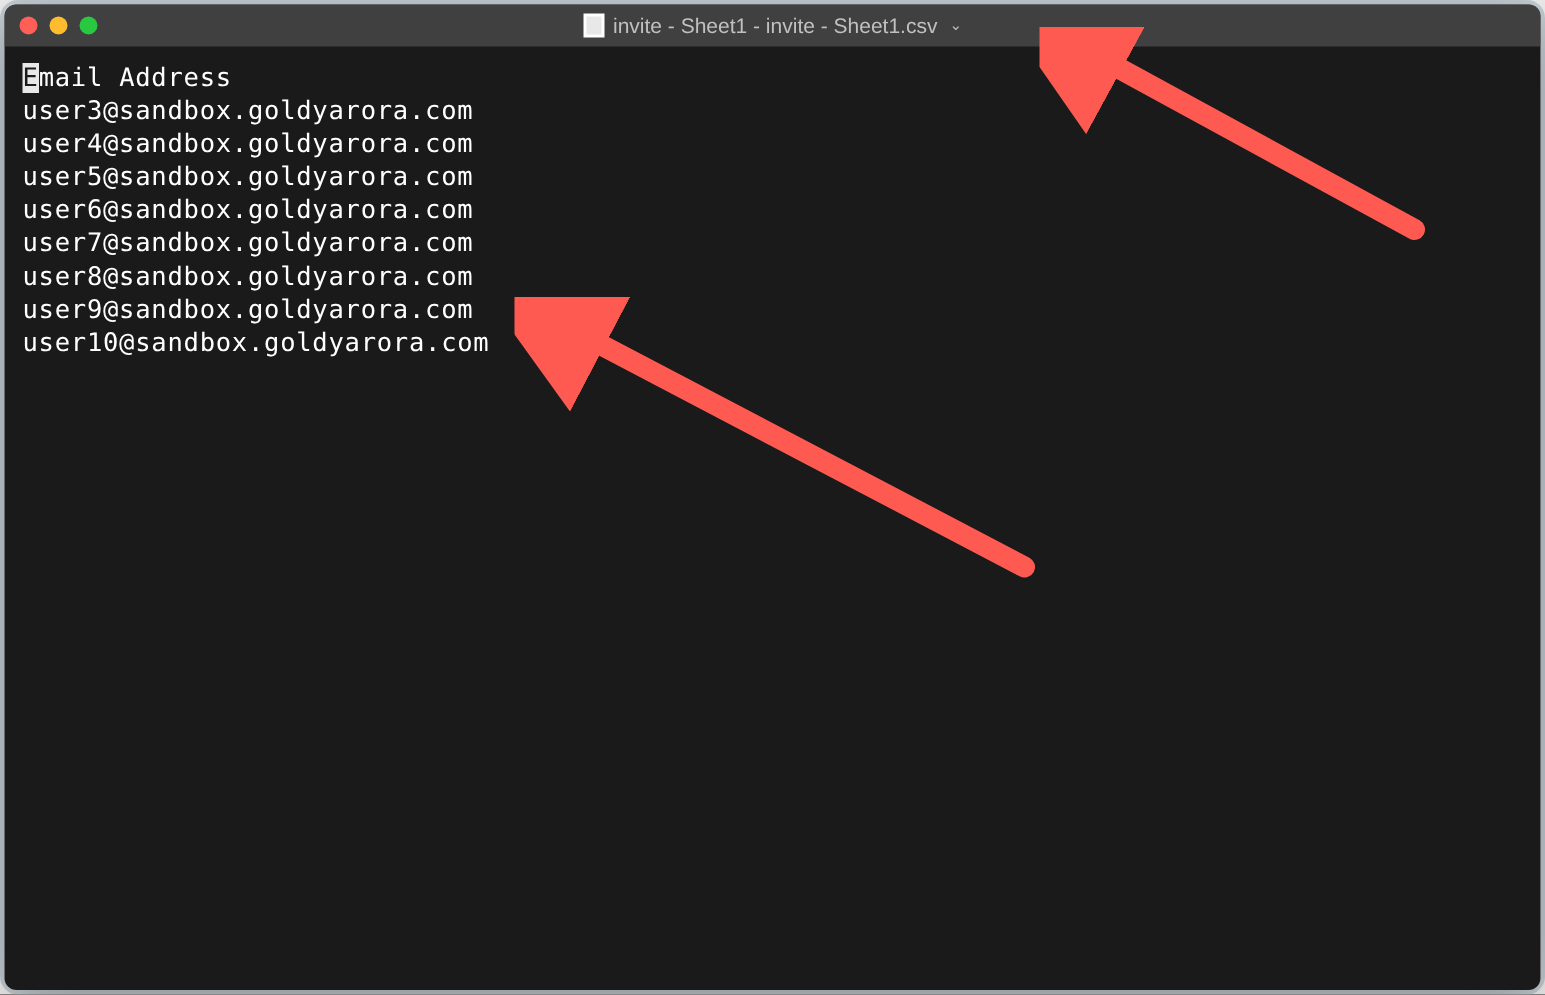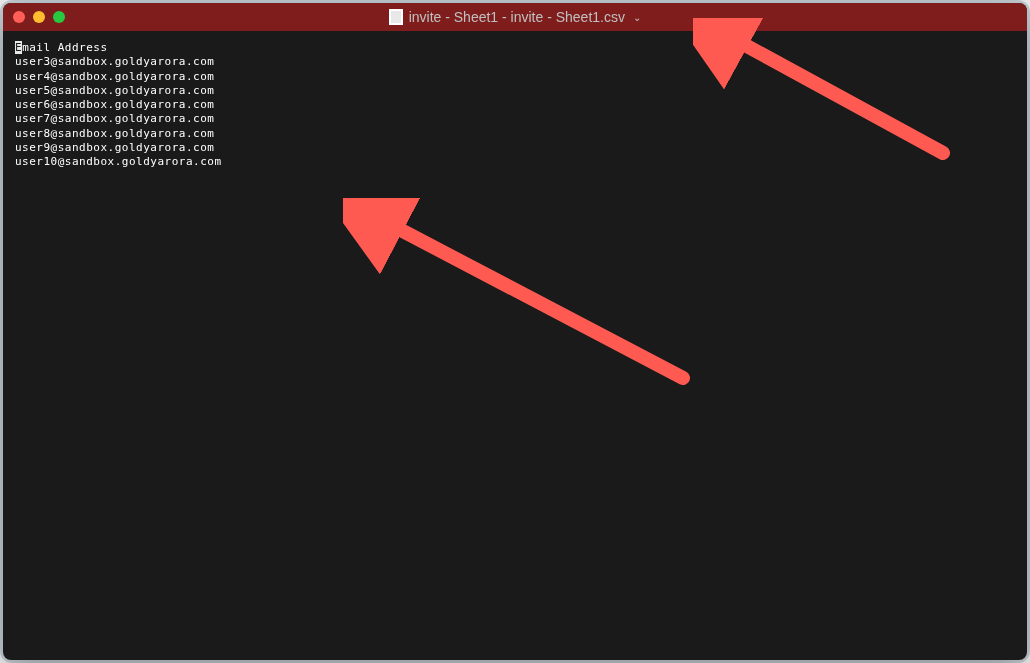--- a/index.html
+++ b/index.html
@@ -22,21 +22,21 @@
       height: 663px;
       background: #1a1a1a;
       border-radius: 8px;
       overflow: hidden;
       box-shadow: 0 10px 40px rgba(0,0,0,0.3);
       position: relative;
     }
 
     .titlebar {
       height: 28px;
-      background: #7f1d1d;
+      background: #404040;
       display: flex;
       align-items: center;
       padding: 0 10px;
       position: relative;
     }
 
     .traffic-lights {
       display: flex;
       gap: 8px;
       align-items: center;
@@ -97,21 +97,21 @@
 
     .dropdown-chevron {
       color: #c0c0c0;
       font-size: 10px;
       margin-left: 2px;
     }
 
     .content {
       padding: 10px 12px;
       font-family: "Menlo", "Consolas", monospace;
-      font-size: 11px;
+      font-size: 17px;
       color: #ffffff;
       line-height: 1.3;
       letter-spacing: 0.5px;
       white-space: pre;
     }
 
     .content-line {
       display: block;
     }
 

